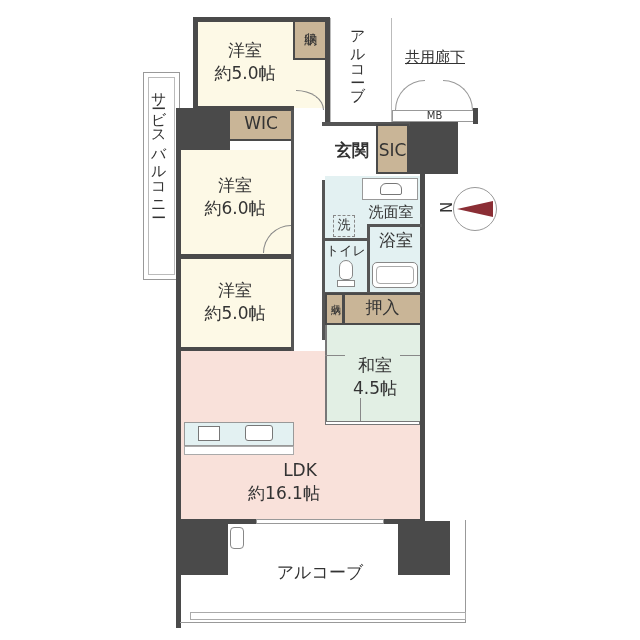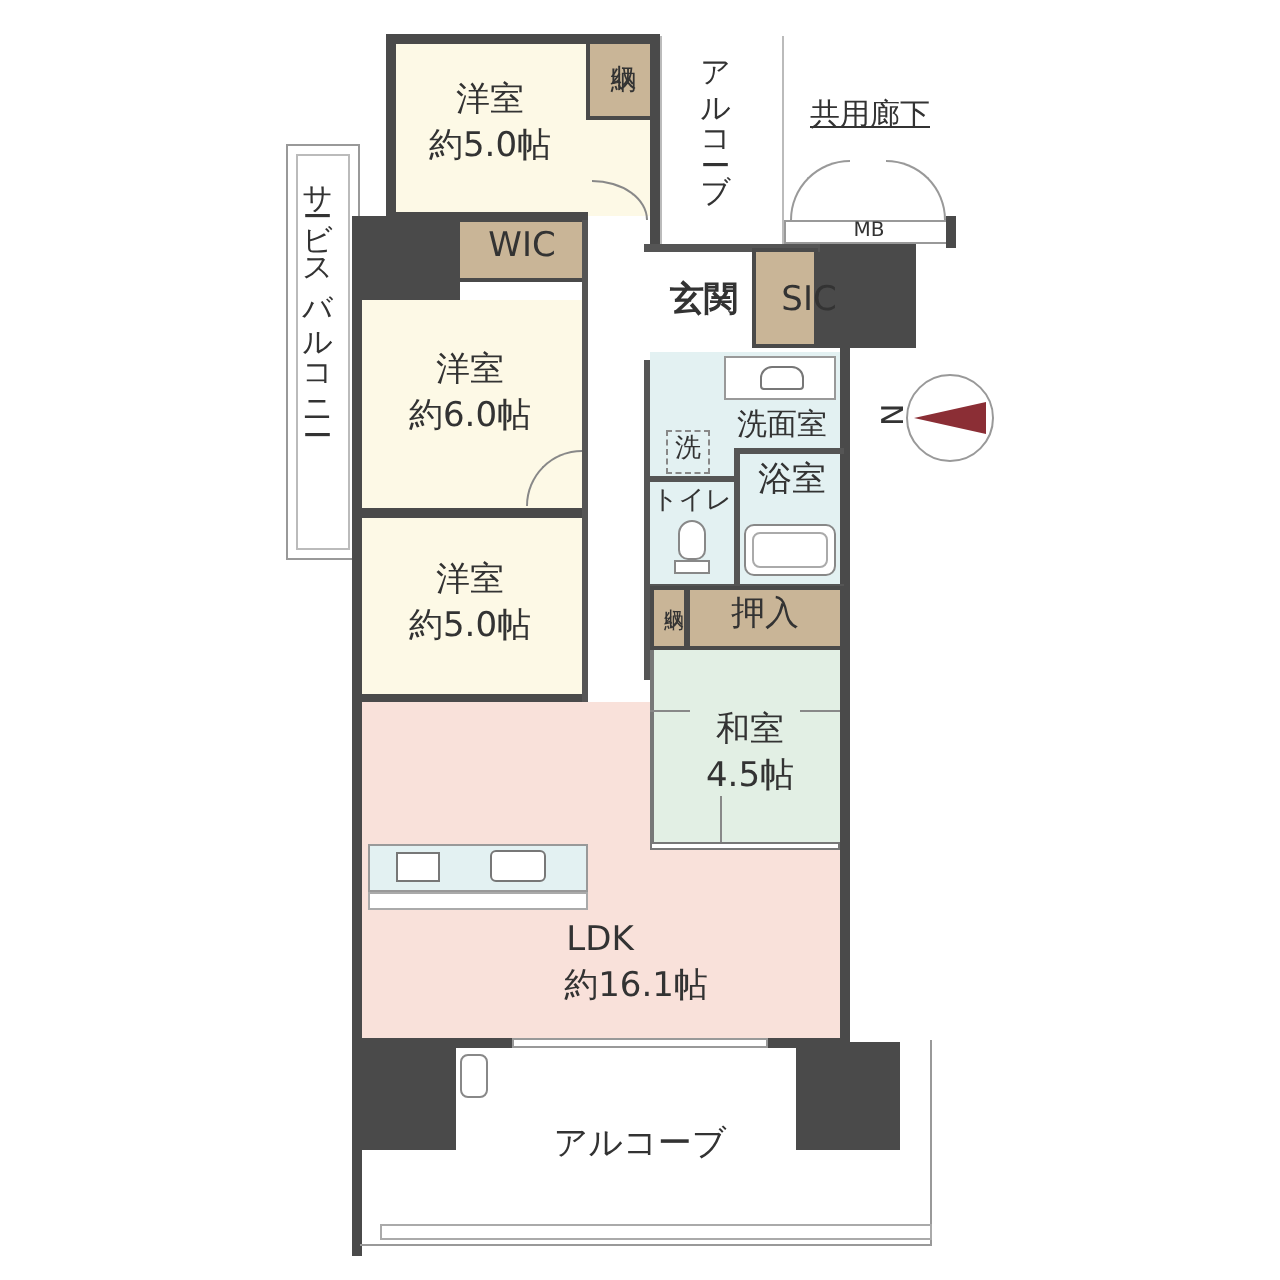--- a/index.html
+++ b/index.html
@@ -70,32 +70,32 @@
 <div class="abs wall" style="left:181px;top:347px;width:112px;height:4px;"></div>
 <div class="abs storage" style="left:260px;top:349px;width:33px;height:24px;"></div>
 <div class="label xs" style="left:260px;top:354px;width:33px;">収納</div>
 
 <div class="abs wall-thin" style="left:291px;top:110px;width:3px;height:263px;"></div>
 <div class="abs wall-thin" style="left:322px;top:180px;width:3px;height:160px;"></div>
 
 <div class="abs wall-thin" style="left:322px;top:122px;width:88px;height:4px;"></div>
 <div class="label big" style="left:328px;top:140px;width:48px;font-weight:bold;">玄関</div>
 <div class="abs storage" style="left:376px;top:124px;width:33px;height:50px;"></div>
-<div class="label big" style="left:376px;top:140px;width:33px;padding-left:12px;">SIC</div>
+<div class="label big" style="left:376px;top:140px;width:33px;">SIC</div>
 
 <div class="abs storage" style="left:327px;top:176px;width:15px;height:13px;"></div>
 <div class="label tiny" style="left:327px;top:179px;width:15px;">収納</div>
 <div class="abs storage" style="left:343px;top:176px;width:15px;height:13px;"></div>
 <div class="label tiny" style="left:343px;top:179px;width:15px;">収納</div>
 
 <div class="abs wet" style="left:325px;top:176px;width:95px;height:48px;"></div>
 <div class="abs wet" style="left:325px;top:224px;width:42px;height:14px;"></div>
 <div class="abs" style="left:362px;top:178px;width:56px;height:22px;border:1px solid #999;background:#fff;"></div>
 <div class="abs" style="left:380px;top:183px;width:22px;height:12px;border:1px solid #777;border-radius:6px 6px 2px 2px;"></div>
-<div class="label med" style="left:360px;top:203px;width:62px;">洗面室</div>
+<div class="label med" style="left:360px;top:203px;width:62px;font-family:Liberation Serif, serif;">洗面室</div>
 <div class="abs" style="left:333px;top:215px;width:22px;height:22px;border:1px dashed #888;"></div>
 <div class="label sm" style="left:333px;top:217px;width:22px;">洗</div>
 
 <div class="abs wall-thin" style="left:367px;top:224px;width:55px;height:3px;"></div>
 <div class="abs wall-thin" style="left:367px;top:224px;width:3px;height:68px;"></div>
 <div class="abs wet" style="left:370px;top:227px;width:50px;height:65px;"></div>
 <div class="label big" style="left:372px;top:230px;width:48px;">浴室</div>
 <div class="abs" style="left:372px;top:262px;width:46px;height:26px;border:1px solid #888;border-radius:5px;background:#fff;">
   <div class="abs" style="left:3px;top:3px;right:3px;bottom:3px;border:1px solid #aaa;border-radius:4px;"></div>
 </div>
@@ -120,21 +120,21 @@
 <div class="label big" style="left:340px;top:378px;width:70px;">4.5帖</div>
 <div class="abs" style="left:325px;top:421px;width:95px;height:4px;background:#fff;border:1px solid #777;"></div>
 
 <div class="abs ldk" style="left:181px;top:351px;width:144px;height:170px;"></div>
 <div class="abs ldk" style="left:325px;top:425px;width:95px;height:96px;"></div>
 <div class="abs" style="left:184px;top:422px;width:110px;height:24px;border:1px solid #999;background:#e3f1f2;"></div>
 <div class="abs" style="left:198px;top:426px;width:22px;height:15px;border:1px solid #777;background:#fff;"></div>
 <div class="abs" style="left:245px;top:425px;width:28px;height:16px;border:1px solid #777;border-radius:3px;background:#fff;"></div>
 <div class="abs" style="left:184px;top:446px;width:110px;height:9px;border:1px solid #aaa;background:#fff;"></div>
 <div class="label big" style="left:260px;top:460px;width:80px;">LDK</div>
-<div class="label big" style="left:268px;top:483px;width:100px;">約16.1帖</div>
+<div class="label big" style="left:234px;top:483px;width:100px;">約16.1帖</div>
 <div class="abs wall" style="left:176px;top:519px;width:80px;height:5px;"></div>
 <div class="abs" style="left:256px;top:519px;width:128px;height:5px;background:#fff;border:1px solid #999;"></div>
 <div class="abs wall" style="left:384px;top:519px;width:41px;height:5px;"></div>
 
 <div class="abs wall" style="left:176px;top:521px;width:52px;height:54px;"></div>
 <div class="abs wall" style="left:398px;top:521px;width:52px;height:54px;"></div>
 <div class="abs" style="left:180px;top:520px;width:286px;height:103px;border:1px solid #999;border-left:none;border-top:none;"></div>
 <div class="abs" style="left:190px;top:612px;width:276px;height:8px;border:1px solid #aaa;"></div>
 <div class="abs" style="left:230px;top:527px;width:14px;height:22px;border:1px solid #888;border-radius:4px;background:#fff;"></div>
 <div class="label big" style="left:270px;top:562px;width:100px;">アルコーブ</div>

